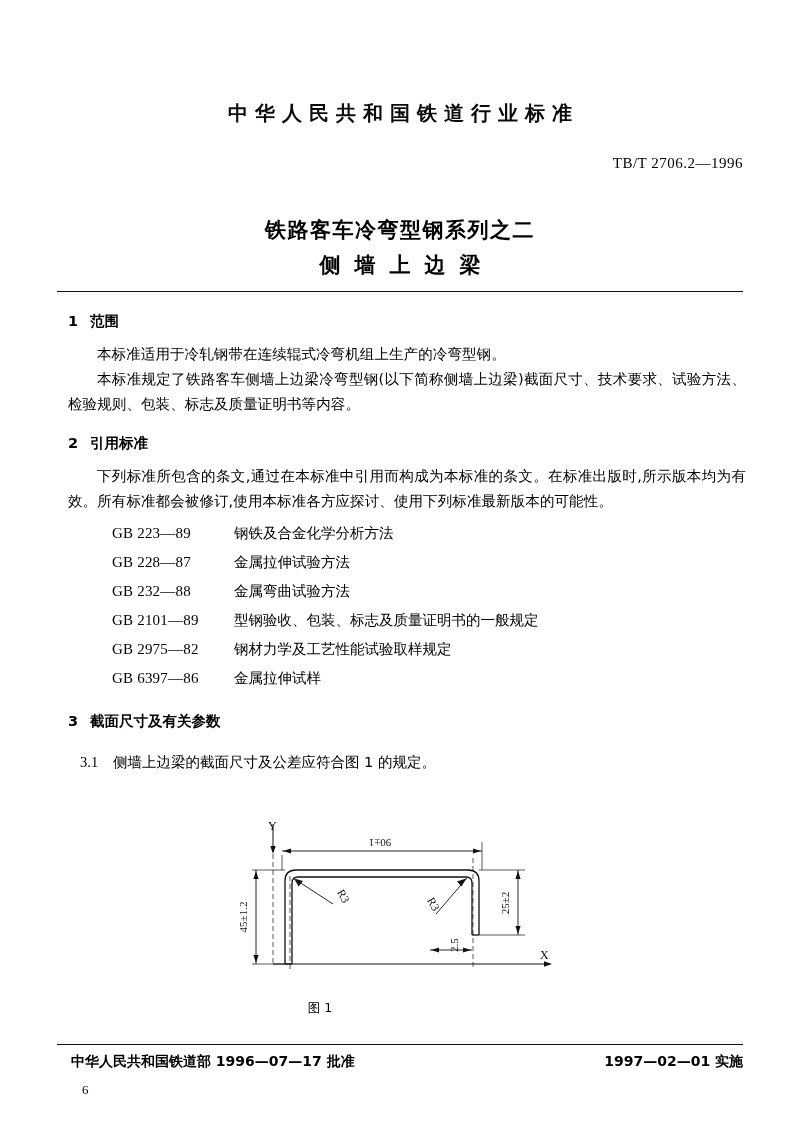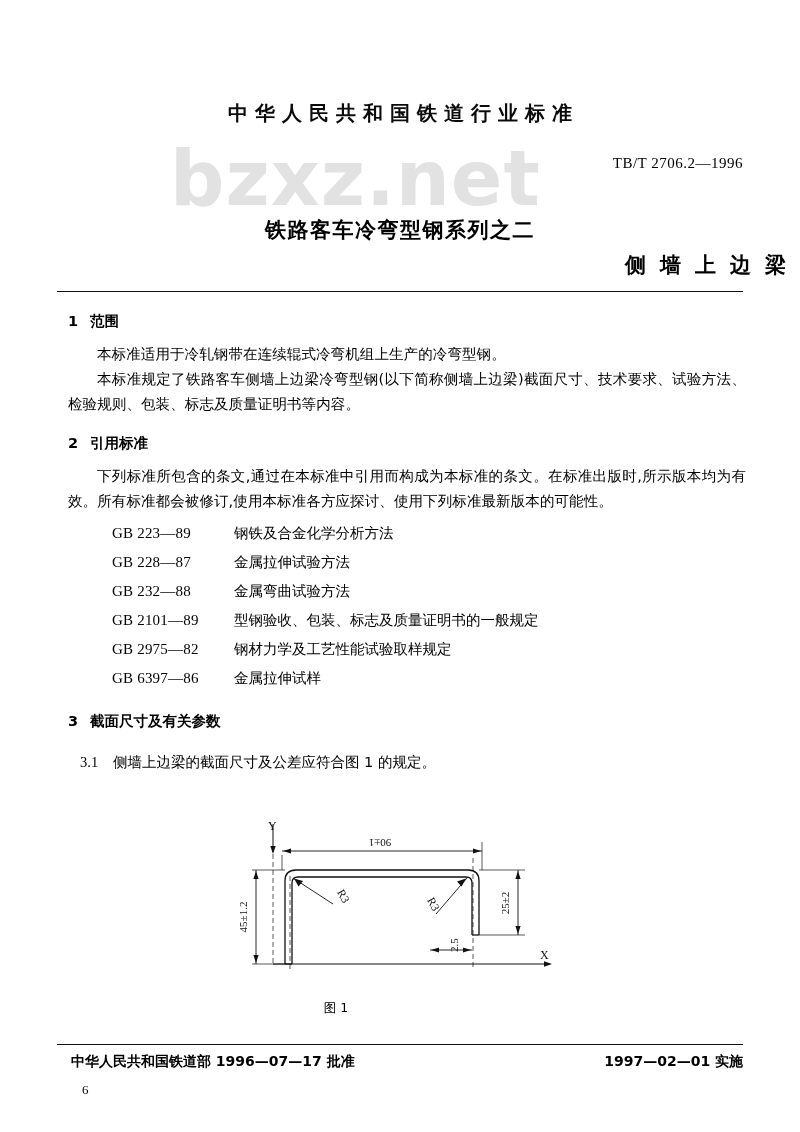--- a/index.html
+++ b/index.html
@@ -70,21 +70,21 @@
     font-family: "DejaVu Sans", "Liberation Sans", sans-serif;
     font-size: 21px;
     font-weight: bold;
     letter-spacing: 1.5px;
   }
   .title-sub {
     position: absolute;
     top: 251px;
     left: 0;
     width: 800px;
-    text-align: right;
+    text-align: center;
     font-family: "DejaVu Sans", "Liberation Sans", sans-serif;
     font-size: 21px;
     font-weight: bold;
     letter-spacing: 14px;
     text-indent: 14px;
   }
 
   .rule-top {
     position: absolute;
     left: 57px;
@@ -167,21 +167,21 @@
   
   .figure-wrap {
     position: absolute;
     left: 0;
     top: 818px;
     width: 800px;
     text-align: center;
   }
   .fig-caption {
     position: absolute;
-    left: 16px;
+    left: 0;
     top: 1000px;
     width: 640px;
     text-align: center;
     font-family: "DejaVu Sans", "Liberation Sans", sans-serif;
     font-size: 12.5px;
   }
 
   
   .foot-left {
     position: absolute;
@@ -207,21 +207,20 @@
     font-size: 13px;
   }
 
   svg text { font-family: "Liberation Serif", "DejaVu Serif", serif; }
 </style>
 </head>
 <body>
 
 <div id="page">
 
-  <div class="watermark">bzxz.net</div>
 
   <div class="doc-head">中华人民共和国铁道行业标准</div>
 
   <div class="std-no">TB/T 2706.2—1996</div>
 
   <div class="title-main">铁路客车冷弯型钢系列之二</div>
   <div class="title-sub">侧墙上边梁</div>
 
   <div class="rule-top"></div>
 

